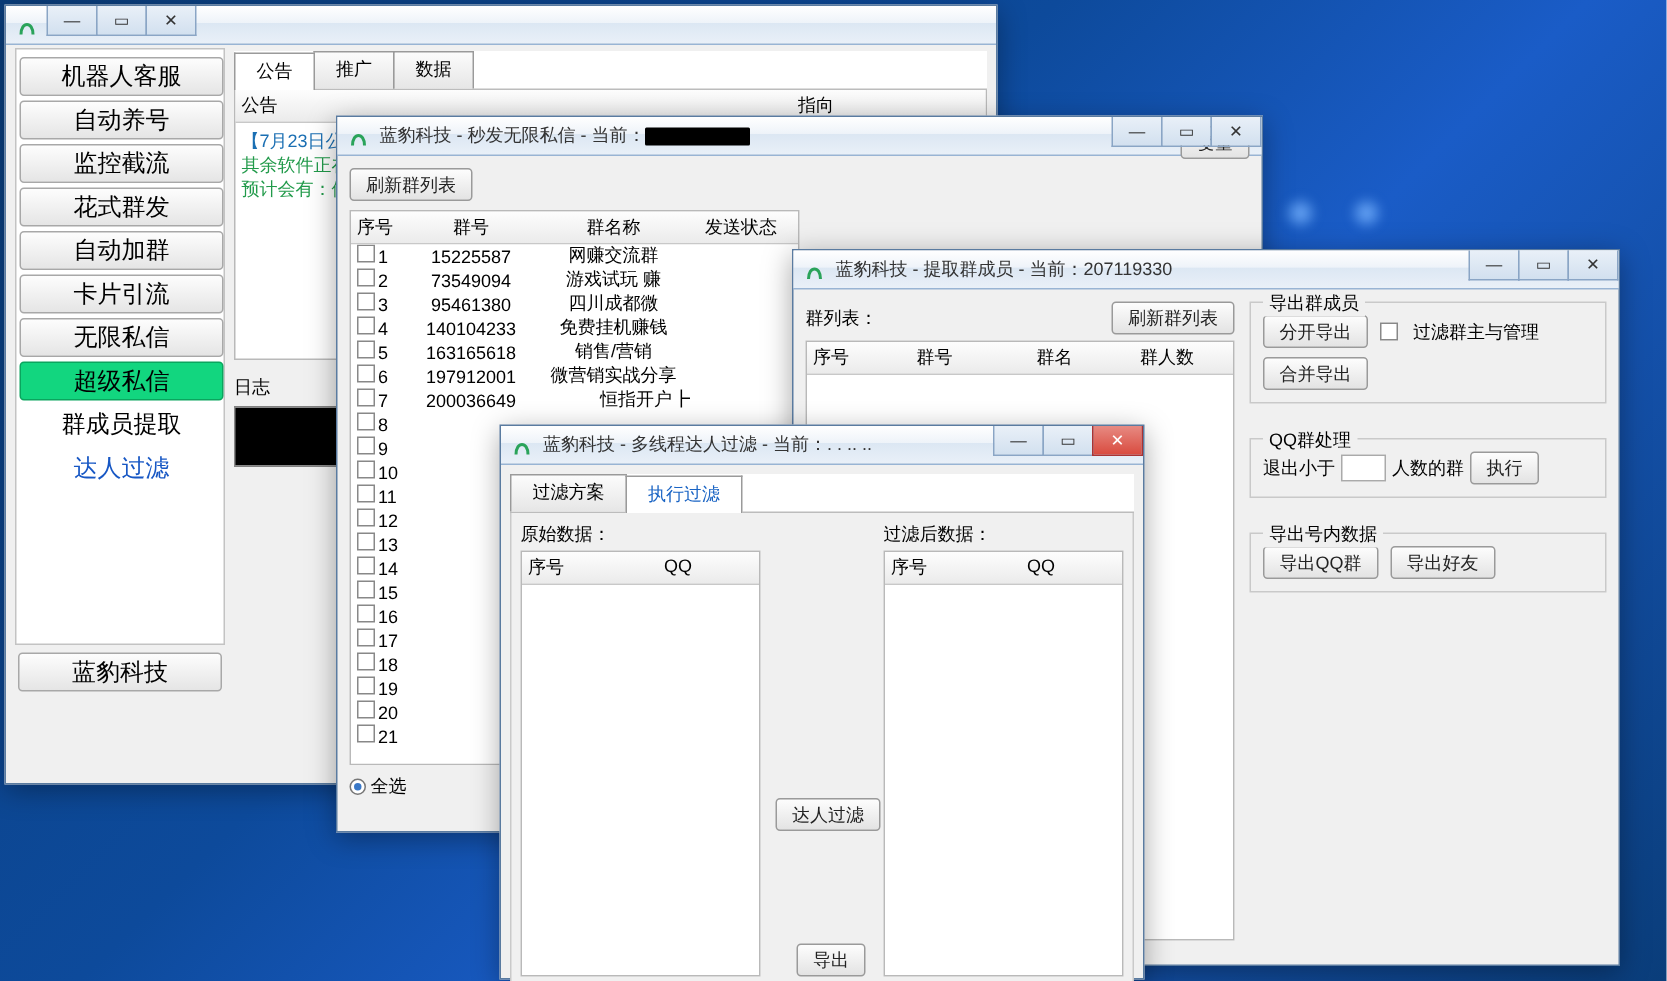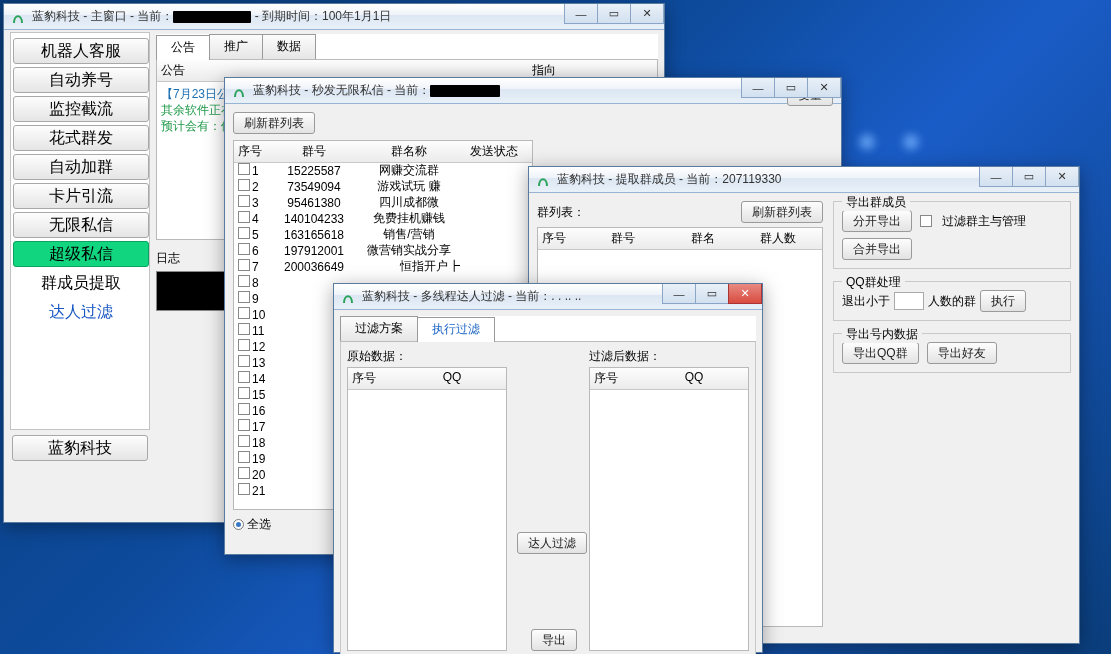--- a/index.html
+++ b/index.html
@@ -60,21 +60,21 @@
   }
   .tab.active { background:#fff; position:relative; top:1px;}
   .panel { background:#fff; border:1px solid #b9b9b9;}
   .list-header { display:flex; background:linear-gradient(to bottom,#fdfdfd,#ebebeb); border-bottom:1px solid #c8c8c8; font-size:12px;}
   .list-header > div, .list-row > div { padding:2px 4px;}
   .list-body { background:#fff; overflow:auto;}
   .list-row { display:flex; border-bottom:1px solid transparent; font-size:12px; height:16px; align-items:center;}
   .chk { width:12px; height:12px; border:1px solid #888; background:#fff; display:inline-block; margin-right:2px;}
   .radio { width:11px; height:11px; border:1px solid #777; border-radius:50%; display:inline-block; background:#fff; vertical-align:middle; margin-right:3px; position:relative;}
   .radio.sel::after{content:"";position:absolute;left:2px;top:2px;width:5px;height:5px;border-radius:50%;background:#3a78c7;}
-  .groupbox { border:1px solid #c9c9c9; padding:8px; position:relative; margin-bottom:12px;}
+  .groupbox { border:1px solid #c9c9c9; padding:8px; position:relative; margin-bottom:23px;}
   .groupbox > .gb-title { position:absolute; top:-8px; left:8px; background:#f0f0f0; padding:0 4px; font-size:12px;}
   .smallinput { width:30px; height:18px; border:1px solid #aaa; background:#fff; display:inline-block; vertical-align:middle;}
   .sidebar { position:absolute; left:6px; top:28px; width:140px;}
   .sidebtn {
     width:136px; height:26px; margin:3px 0;
     border:1px solid #a8a8a8; border-radius:3px;
     background:linear-gradient(to bottom,#fdfdfd,#e5e5e5);
     display:flex; align-items:center; justify-content:center; font-size:16px;
   }
   .sidebtn.green { background:#12d67f; border-color:#0aa55e;}
@@ -89,23 +89,20 @@
 
 <div class="lens-flare"><span></span><span></span><span></span></div>
 
 <div class="window" style="left:3px; top:3px; width:662px; height:520px;">
   <div class="titlebar">
     <span class="app-icon">
       <svg width="14" height="14" viewBox="0 0 14 14">
           <path d="M3 13 C3 4 11 4 11 13" stroke="#2aa35a" stroke-width="2" fill="none"></path>
         </svg>
     </span>
-    <span class="title-text">
-      <span>蓝豹科技 - 主窗口 - 当前：</span><span class="title-blackout" style="width:78px"></span><span> - 到期时间：100年1月1日</span>
-    </span>
     <div class="winbtns">
       <div class="winbtn">
           <span>—</span>
         </div>
       <div class="winbtn">
           <span>▭</span>
         </div>
       <div class="winbtn close">
           <span>✕</span>
         </div>

